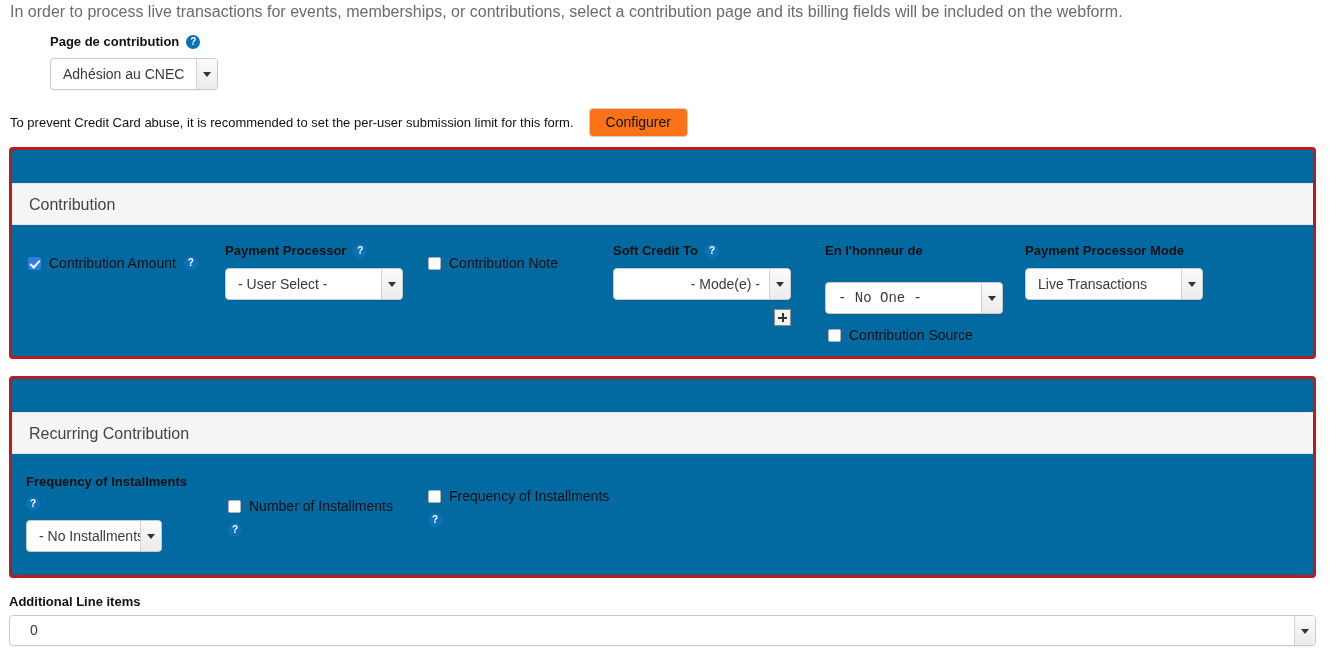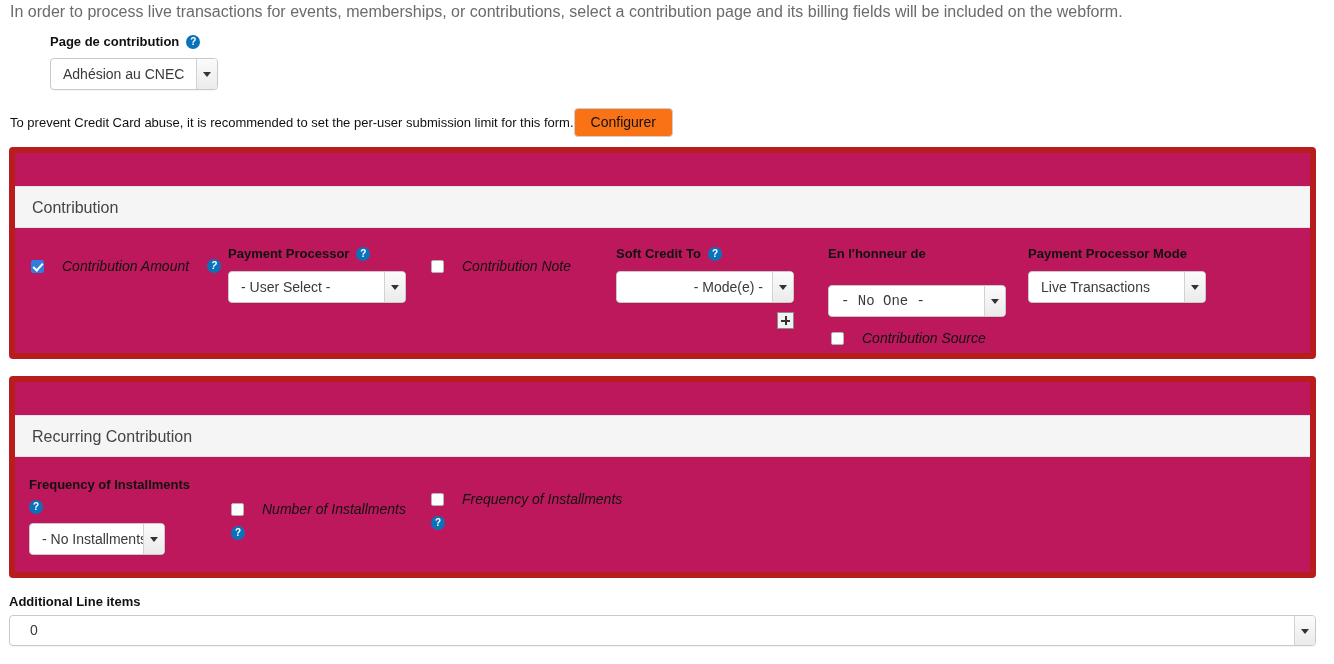--- a/index.html
+++ b/index.html
@@ -108,29 +108,29 @@
   .cb.checked {
     background: #2f7de1; border-color: #2f7de1;
   }
   .cb.checked::after {
     content: "";
     position: absolute; left: 3px; top: 0px;
     width: 4px; height: 8px;
     border: solid #ffffff; border-width: 0 2px 2px 0;
     transform: rotate(42deg);
   }
-  .cb-row { display: flex; align-items: center; gap: 18px; font-style: italic; }
+  .cb-row { display: flex; align-items: center; gap: 8px; }
   .cb-label { font-size: 14px; color: #111111; line-height: 18px; white-space: nowrap; }
 
   
   .panel {
     position: absolute;
-    border: 6px solid #b91c1c;
+    border: 3px solid #b91c1c;
     border-radius: 4px;
-    background: #be185d;
+    background: #0369a1;
   }
   .panel-top-pad { height: 33px; }
   .panel-header {
     background: #f5f5f5;
     border-top: 1px solid #e3e3e3;
     border-bottom: 1px solid #e3e3e3;
     height: 42px;
     line-height: 42px;
     padding-left: 17px;
     font-size: 16px; color: #444444;
@@ -152,21 +152,21 @@
     <div class="label-row">
       <span class="field-label">Page de contribution</span>
       <span class="help-icon"></span>
     </div>
     <div class="sel" style="width:168px; margin-top:8px;">
       <span class="sel-text">Adhésion au CNEC</span>
       <span class="sel-arrow"></span>
     </div>
   </div>
 
-  <div class="col" style="left:10px; top:108px; display:flex; align-items:center; gap:0;">
+  <div class="col" style="left:10px; top:108px; display:flex; align-items:center; gap:15px;">
     <span style="font-size:13px; color:#111111;" class="nowrap">To prevent Credit Card abuse, it is recommended to set the per-user submission limit for this form.</span>
     <span class="btn">Configurer</span>
   </div>
 
   <div class="panel" style="left:9px; top:147px; width:1307px; height:212px;">
     <div class="panel-top-pad"></div>
     <div class="panel-header">Contribution</div>
     <div class="panel-body" style="height:134px;">
 
       <div class="col" style="left:16px; top:29px;">

